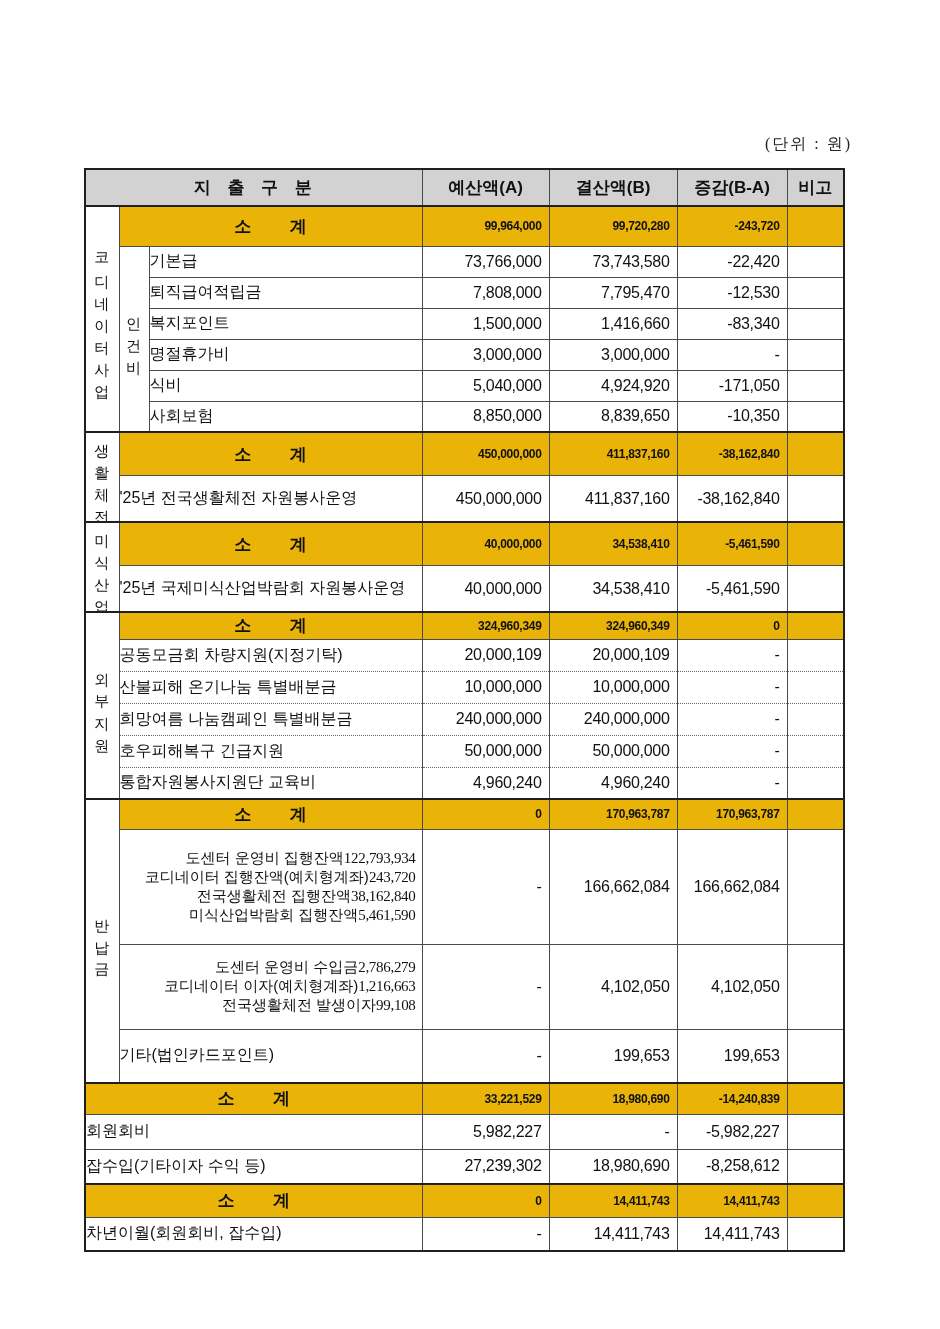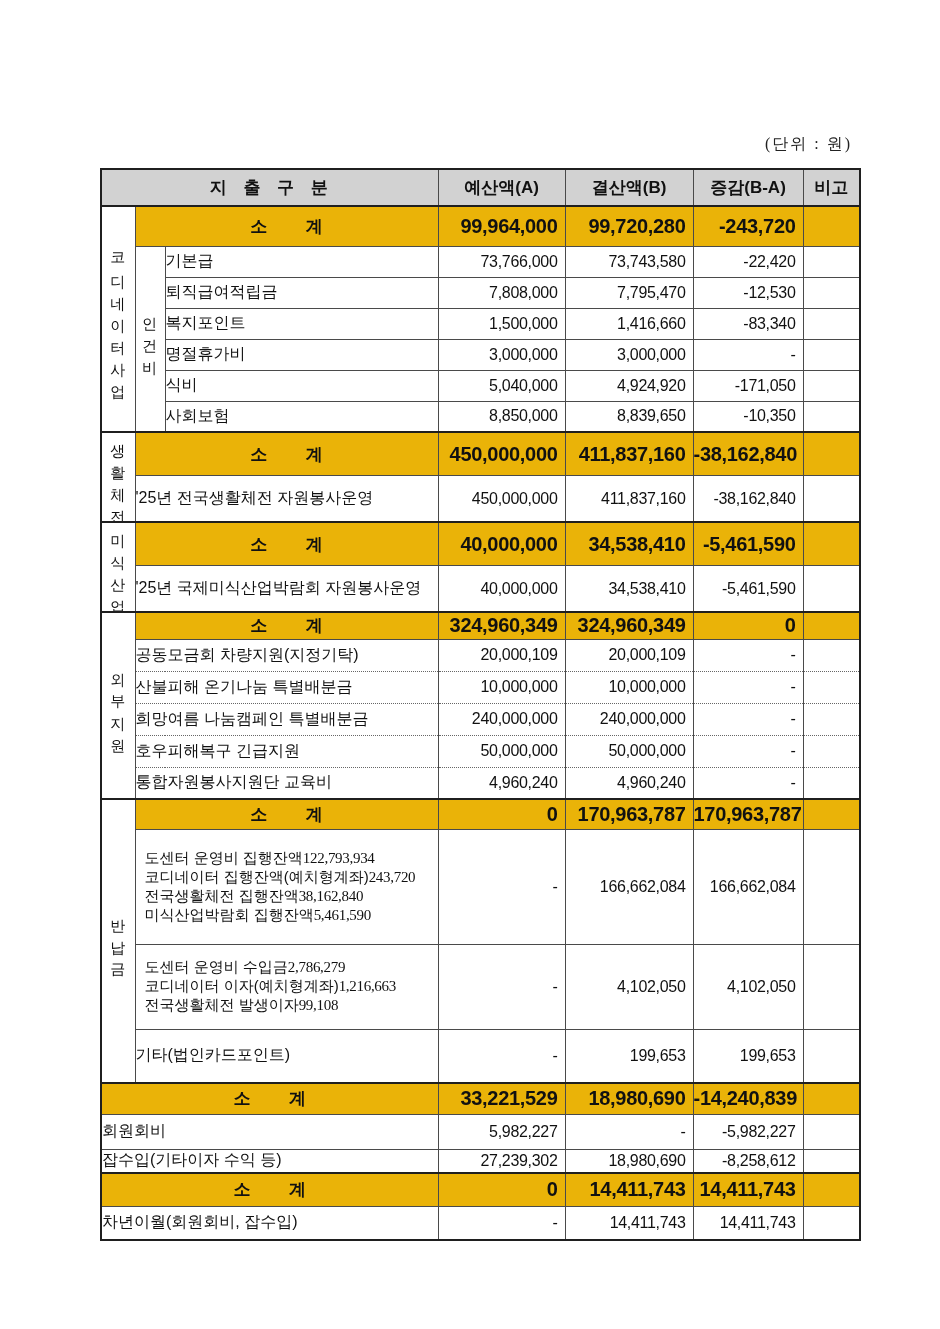--- a/index.html
+++ b/index.html
@@ -17,21 +17,21 @@
     position: absolute;
     top: 134px; right: 88px;
     font-family: "Liberation Serif", "DejaVu Serif", serif;
     font-size: 16px;
     letter-spacing: 2px;
     color: #222;
   }
 
   table.expense {
     position: absolute;
-    top: 168px; left: 100px;
+    top: 168px; left: 84px;
     width: 759px;
     border-collapse: collapse;
     table-layout: fixed;
     border: 2px solid #1f1f1f;
   }
   td, th {
     border: 1px solid #4a4a4a;
     padding: 0;
     vertical-align: middle;
     font-size: 16px;
@@ -55,32 +55,32 @@
     writing-mode: vertical-lr;
     text-orientation: upright;
     letter-spacing: 7px;
     font-size: 15px;
     line-height: 1;
     margin: 0 auto;
   }
   .sub-label { text-align: center; word-spacing: 34px; font-size: 17px; }
   .item { text-align: left; }
   .num { text-align: right; padding-right: 7px; letter-spacing: -0.3px; }
-  tr.subtotal .num { font-size: 20px; }
+  tr.subtotal .num { font-size: 12px; }
   td.note-cell { }
 
   td.dt { border-top: 1px dotted #666; }
   td.db { border-bottom: 1px dotted #666; }
 
   .mcell { vertical-align: middle; }
   .mlines {
     display: flex; flex-direction: column; justify-content: space-evenly;
     height: 100%; padding: 4px 6px 4px 9px;
   }
-  .mline { display: flex; justify-content: flex-start; align-items: center; font-size: 15px; }
+  .mline { display: flex; justify-content: flex-end; align-items: center; font-size: 15px; }
   .mline .amt { letter-spacing: -0.3px; font-family: Liberation Serif, serif; }
 </style>
 </head>
 <body>
 
 <div class="page">
 
   <div class="unit-note">(단위 : 원)</div>
 
   <table class="expense">
@@ -315,21 +315,21 @@
         <td class="num">-14,240,839</td>
         <td class="note-cell"></td>
       </tr>
       <tr style="height:35px">
         <td colspan="3" class="item">회원회비</td>
         <td class="num">5,982,227</td>
         <td class="num">-</td>
         <td class="num">-5,982,227</td>
         <td class="note-cell"></td>
       </tr>
-      <tr style="height:24px">
+      <tr style="height:35px">
         <td colspan="3" class="item">잡수입(기타이자 수익 등)</td>
         <td class="num">27,239,302</td>
         <td class="num">18,980,690</td>
         <td class="num">-8,258,612</td>
         <td class="note-cell"></td>
       </tr>
       <tr class="subtotal sec-top" style="height:33px">
         <td colspan="3" class="sub-label">소 계</td>
         <td class="num">0</td>
         <td class="num">14,411,743</td>

